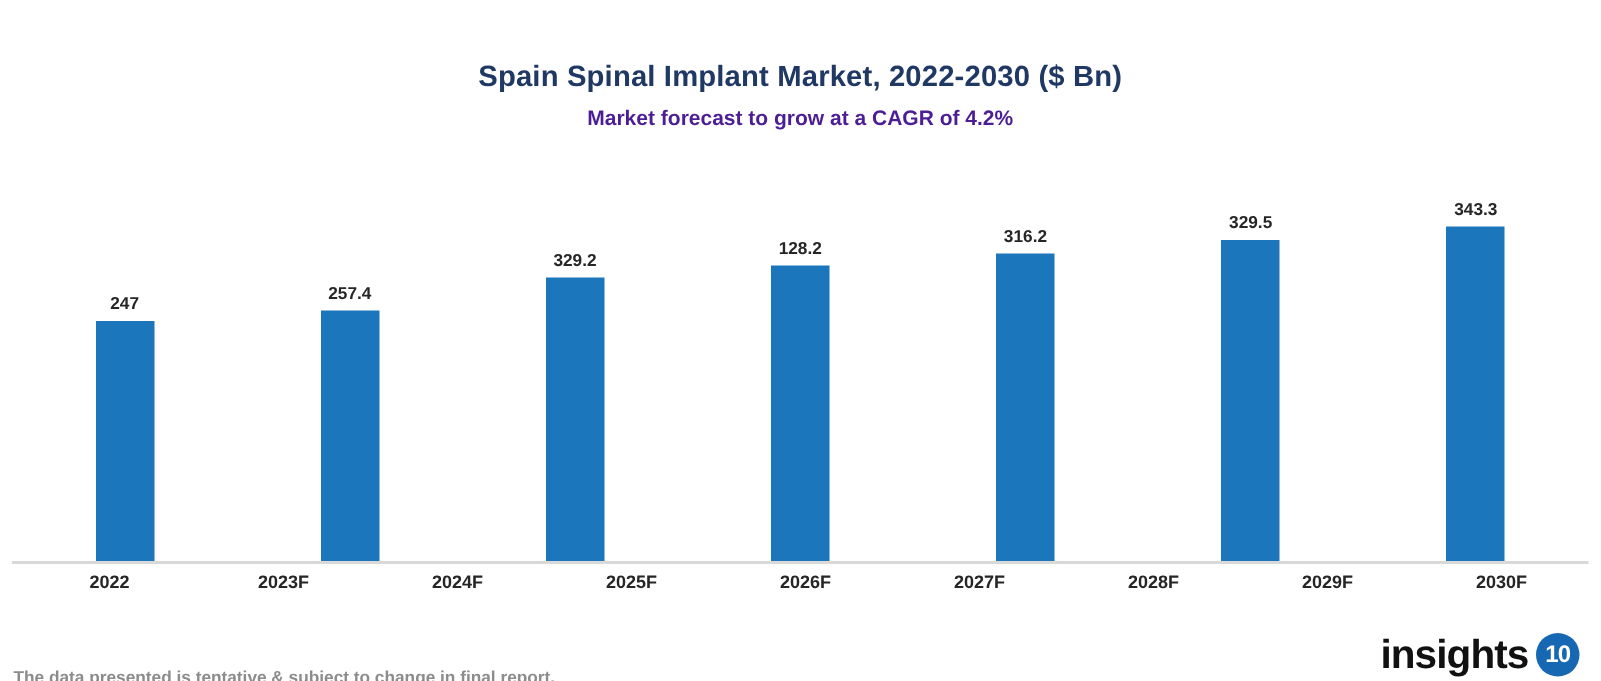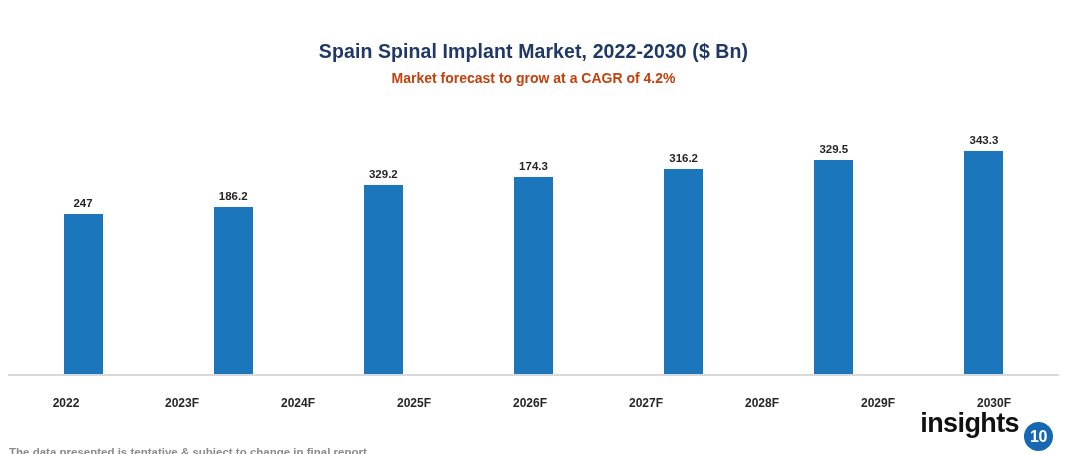--- a/index.html
+++ b/index.html
@@ -33,21 +33,21 @@
     font-size: 19.5px;
     font-weight: bold;
     color: #1F3864;
     letter-spacing: 0.1px;
     line-height: 26px;
     margin: 0;
   }
   .chart-subtitle {
     font-size: 14px;
     font-weight: bold;
-    color: #c2410c;
+    color: #4c1d95;
     line-height: 22px;
     margin: 8px;
     margin-top: 3px;
   }
 
   
   .plot {
     position: absolute;
     left: 8px;
     top: 110px;
@@ -94,22 +94,21 @@
     background: #1C76BC;
   }
 
   
   .cats {
     position: absolute;
     left: 8px;
     top: 380px;
     width: 1051px;
     display: flex;
-    justify-content: flex-start;
-    margin-top: 15px;
+    justify-content: flex-end;
   }
   .cat-label {
     width: 116px;
     text-align: center;
     font-size: 12px;
     font-weight: bold;
     color: #262626;
     line-height: 16px;
   }
 
@@ -122,21 +121,21 @@
     font-weight: bold;
     color: #8C8C8C;
     line-height: 16px;
     white-space: nowrap;
   }
   .logo {
     position: absolute;
     right: 14px;
     top: 408px;
     display: flex;
-    align-items: flex-start;
+    align-items: flex-end;
     gap: 5px;
   }
   .logo-word {
     font-size: 27px;
     font-weight: bold;
     color: #111111;
     letter-spacing: -0.6px;
     line-height: 30px;
   }
   .logo-badge {
@@ -164,29 +163,29 @@
     <div class="chart-subtitle">Market forecast to grow at a CAGR of 4.2%</div>
   </div>
 
   <div class="plot">
     <div class="bars">
       <div class="bar-group">
         <div class="bar-value">247</div>
         <div class="bar-rect" style="height:161px"></div>
       </div>
       <div class="bar-group">
-        <div class="bar-value">186.2</div>
+        <div class="bar-value">257.4</div>
         <div class="bar-rect" style="height:168px"></div>
       </div>
       <div class="bar-group">
         <div class="bar-value">329.2</div>
         <div class="bar-rect" style="height:190px"></div>
       </div>
       <div class="bar-group">
-        <div class="bar-value">174.3</div>
+        <div class="bar-value">128.2</div>
         <div class="bar-rect" style="height:198px"></div>
       </div>
       <div class="bar-group">
         <div class="bar-value">316.2</div>
         <div class="bar-rect" style="height:206px"></div>
       </div>
       <div class="bar-group">
         <div class="bar-value">329.5</div>
         <div class="bar-rect" style="height:215px"></div>
       </div>

